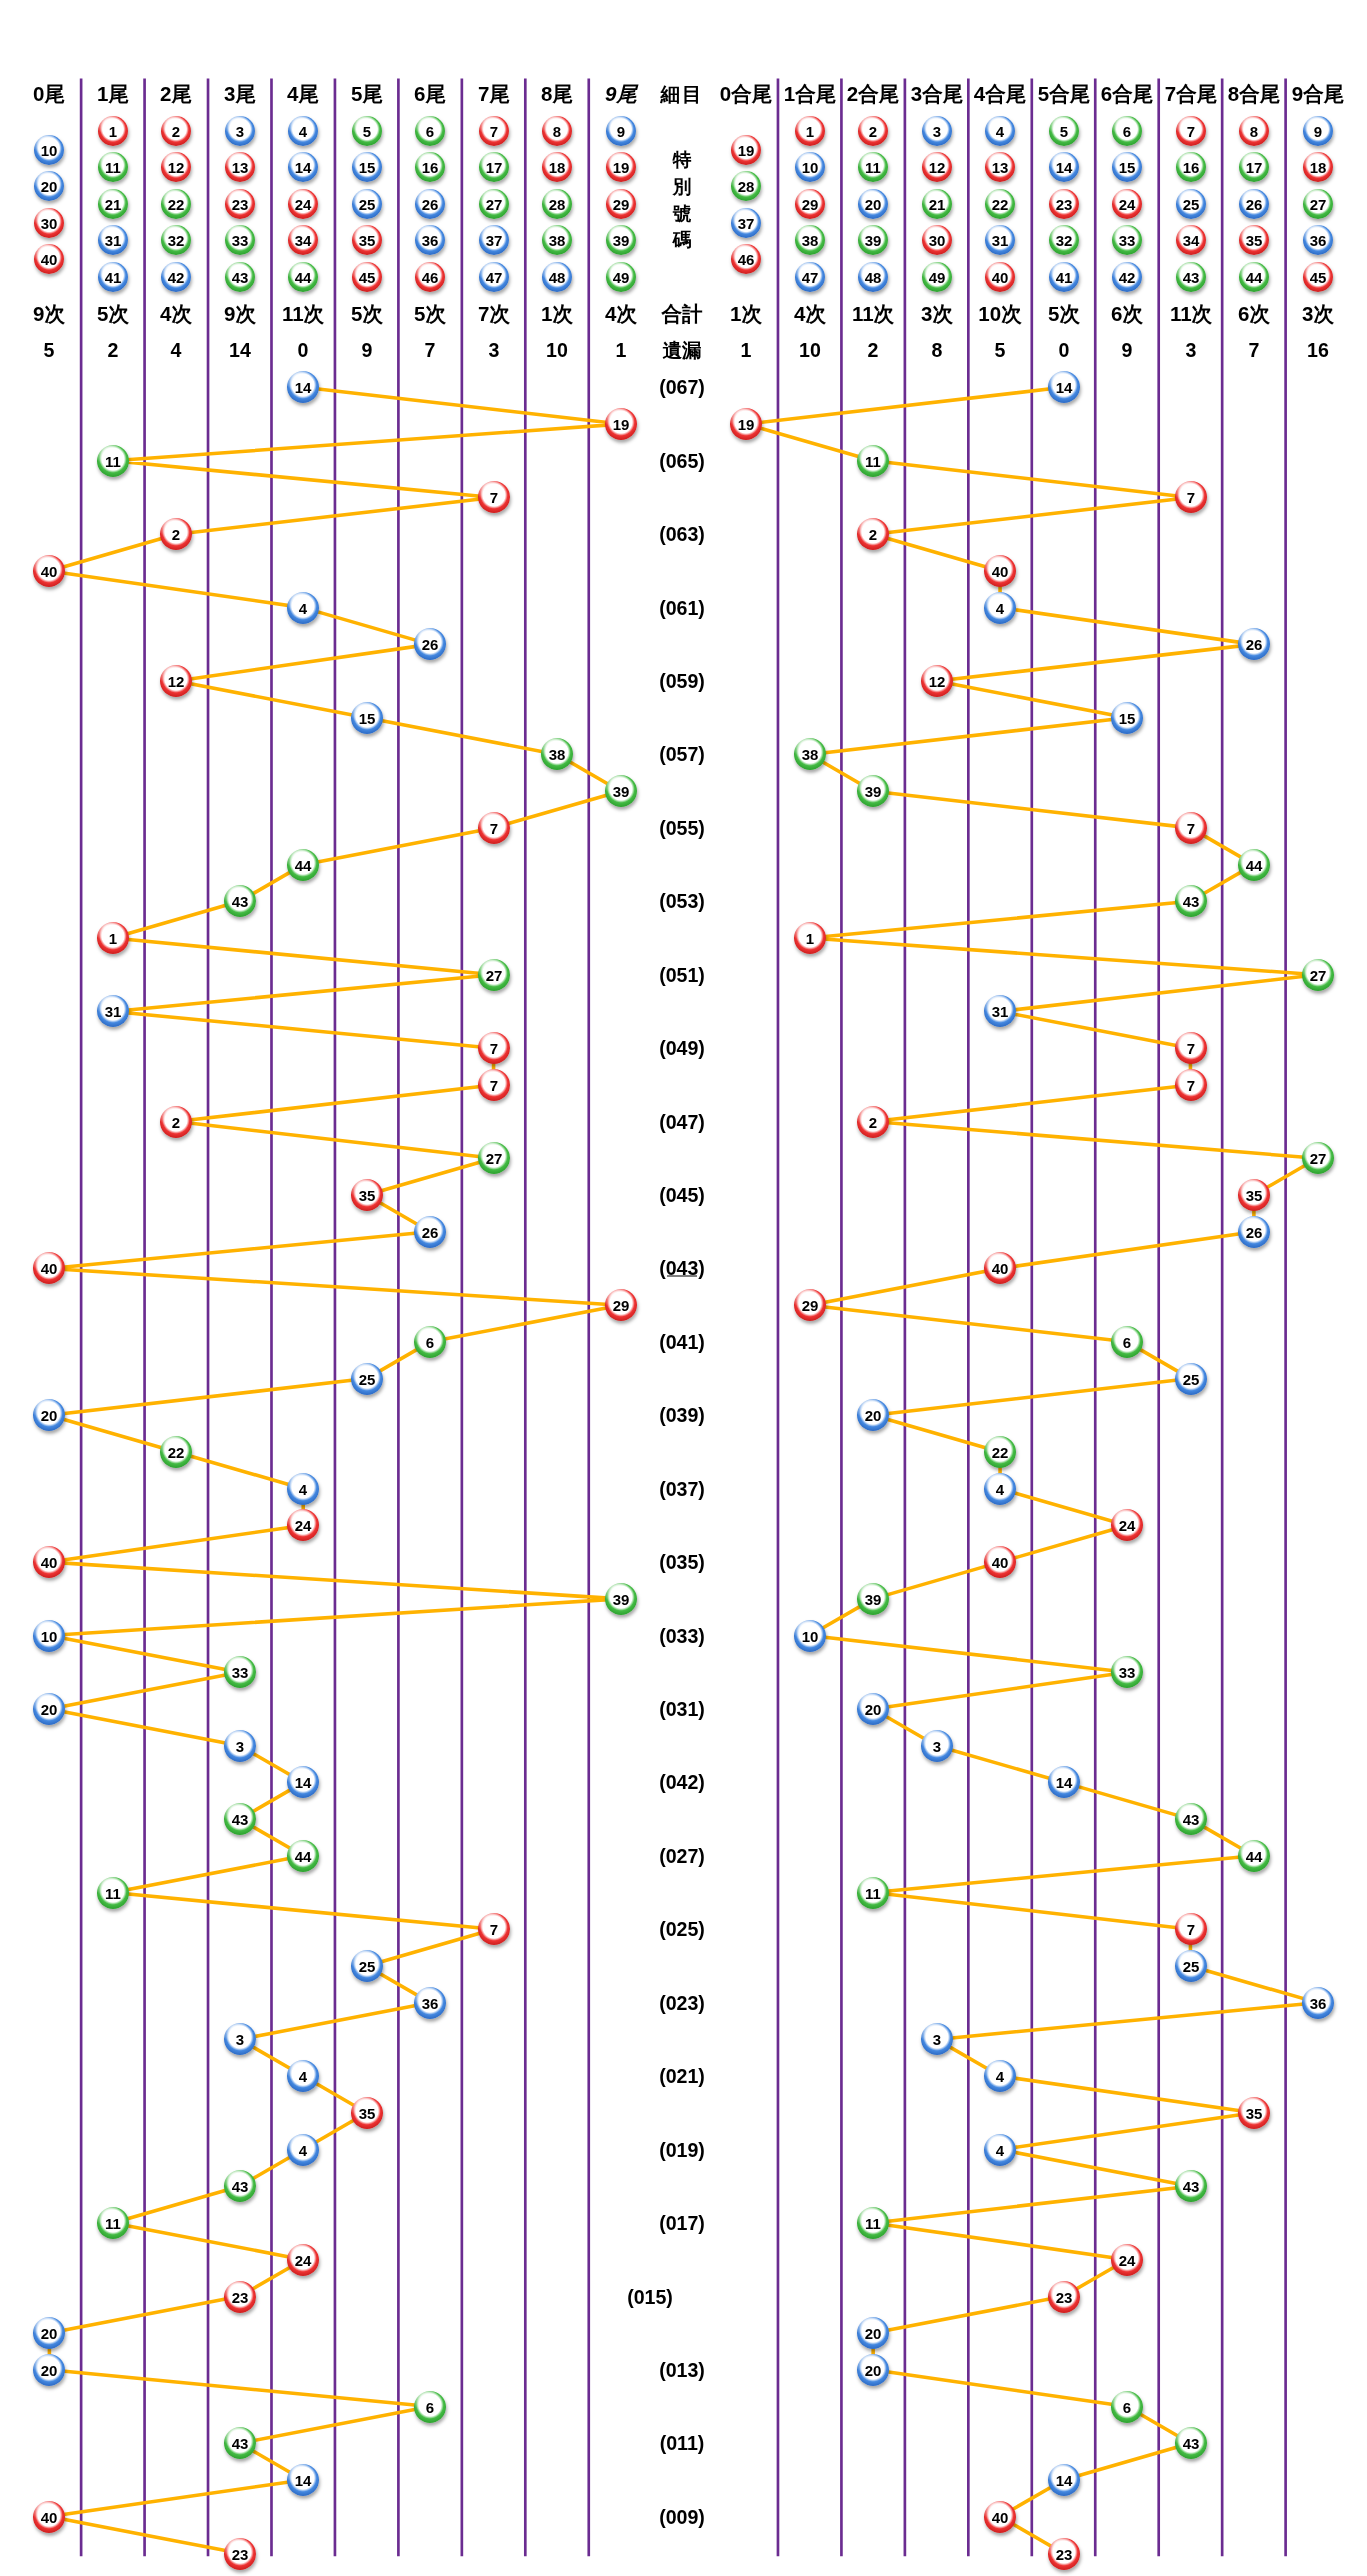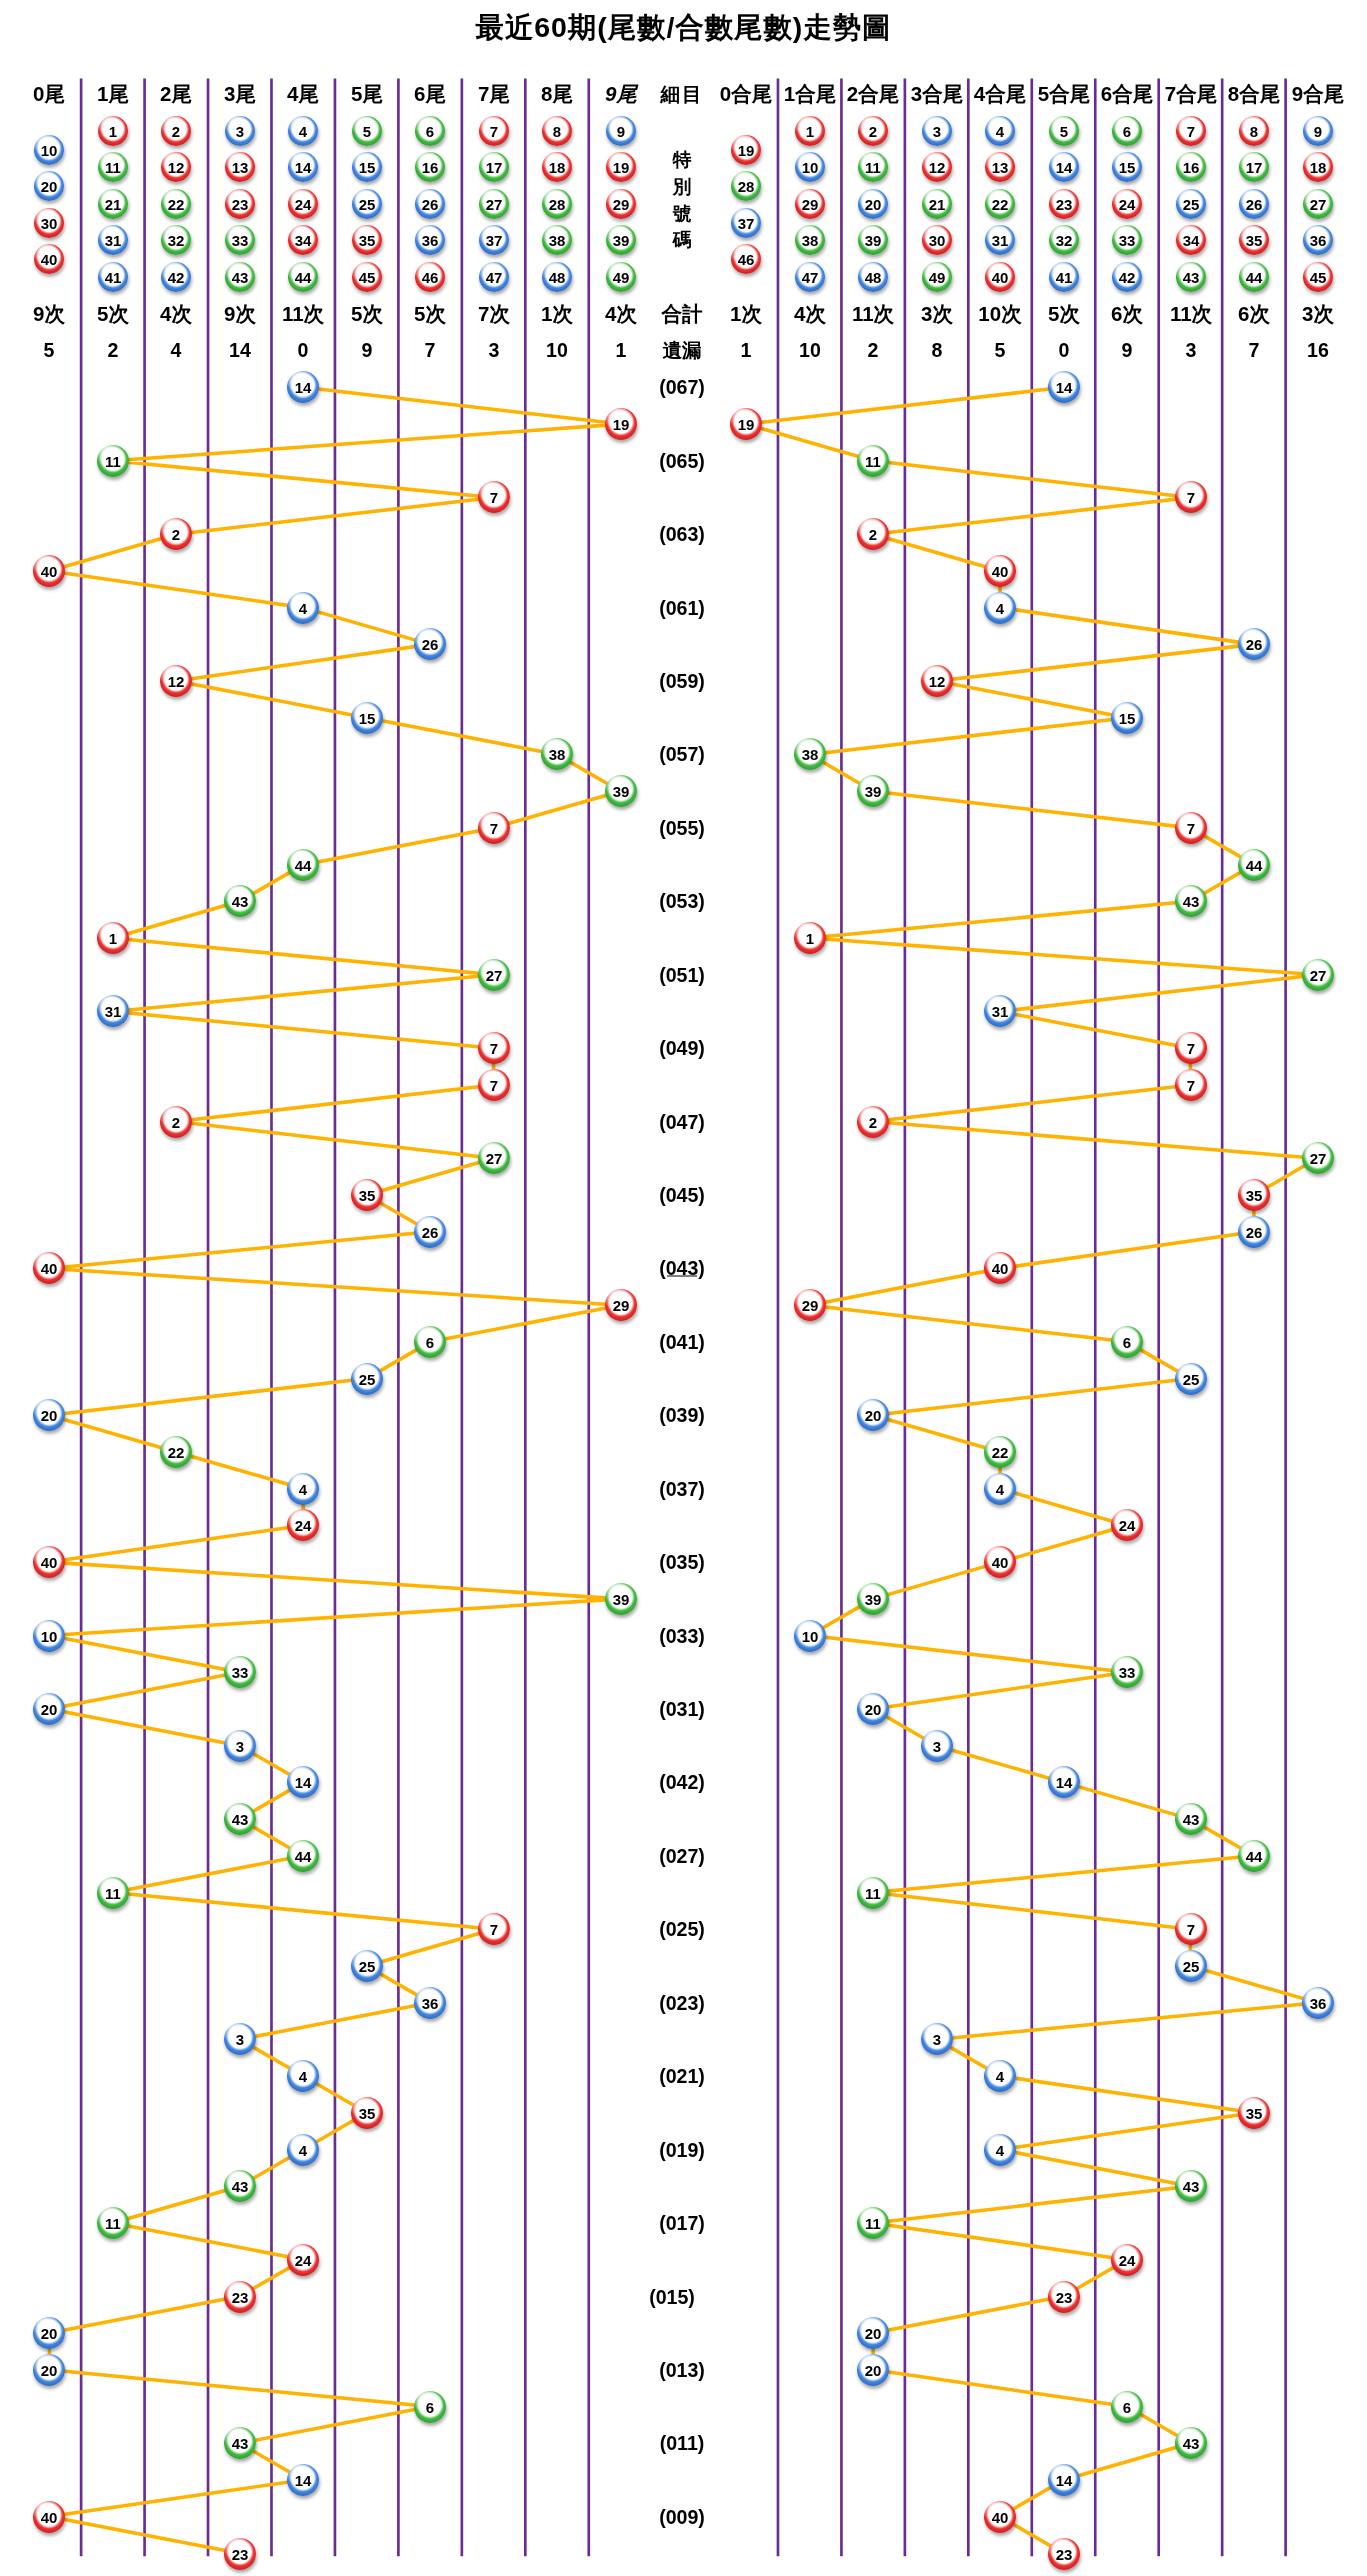--- a/index.html
+++ b/index.html
@@ -20,21 +20,20 @@
         background:
           radial-gradient(circle at 36% 26%, rgba(255,255,255,.95) 0 12%, rgba(255,255,255,0) 42%),
           radial-gradient(circle at 50% 44%, #ffffff 0 46%, var(--c1) 57%, var(--c2) 100%);}
   .ball span{line-height:1;text-shadow:0 0 1.8px rgba(255,255,255,.8);}
   svg{position:absolute;left:0;top:0;}
 </style>
 </head>
 <body>
 
 <div id="page">
-  <div id="title">最近60期(尾數/合數尾數)走勢圖</div>
   <svg id="lines" width="1367" height="2576" viewBox="0 0 1536 2894">
       <line x1="91.15" x2="91.15" y1="88" y2="2872" stroke="#6b2c91" stroke-width="3"></line>
       <line x1="162.45" x2="162.45" y1="88" y2="2872" stroke="#6b2c91" stroke-width="3"></line>
       <line x1="233.75" x2="233.75" y1="88" y2="2872" stroke="#6b2c91" stroke-width="3"></line>
       <line x1="305.04999999999995" x2="305.04999999999995" y1="88" y2="2872" stroke="#6b2c91" stroke-width="3"></line>
       <line x1="376.35" x2="376.35" y1="88" y2="2872" stroke="#6b2c91" stroke-width="3"></line>
       <line x1="447.65" x2="447.65" y1="88" y2="2872" stroke="#6b2c91" stroke-width="3"></line>
       <line x1="518.9499999999999" x2="518.9499999999999" y1="88" y2="2872" stroke="#6b2c91" stroke-width="3"></line>
       <line x1="590.25" x2="590.25" y1="88" y2="2872" stroke="#6b2c91" stroke-width="3"></line>
       <line x1="661.55" x2="661.55" y1="88" y2="2872" stroke="#6b2c91" stroke-width="3"></line>
@@ -743,21 +742,21 @@
       </div>
       <div class="abs ball" style="left: 873px; top: 2223px; --c1: #44bb44; --c2: #0a7a10; width: 32px; height: 32px; font-size: 15px;">
         <span>11</span>
       </div>
       <div class="abs ball" style="left: 303px; top: 2260px; --c1: #ee3333; --c2: #9a0000; width: 32px; height: 32px; font-size: 15px;">
         <span>24</span>
       </div>
       <div class="abs ball" style="left: 1127px; top: 2260px; --c1: #ee3333; --c2: #9a0000; width: 32px; height: 32px; font-size: 15px;">
         <span>24</span>
       </div>
-      <div class="abs plabel" style="left: 672px; top: 2297px; text-align: center;">(015)</div>
+      <div class="abs plabel" style="left: 650px; top: 2297px; text-align: center;">(015)</div>
       <div class="abs ball" style="left: 240px; top: 2297px; --c1: #ee3333; --c2: #9a0000; width: 32px; height: 32px; font-size: 15px;">
         <span>23</span>
       </div>
       <div class="abs ball" style="left: 1064px; top: 2297px; --c1: #ee3333; --c2: #9a0000; width: 32px; height: 32px; font-size: 15px;">
         <span>23</span>
       </div>
       <div class="abs ball" style="left: 49px; top: 2333px; --c1: #4488e0; --c2: #0b3f9a; width: 32px; height: 32px; font-size: 15px;">
         <span>20</span>
       </div>
       <div class="abs ball" style="left: 873px; top: 2333px; --c1: #4488e0; --c2: #0b3f9a; width: 32px; height: 32px; font-size: 15px;">

